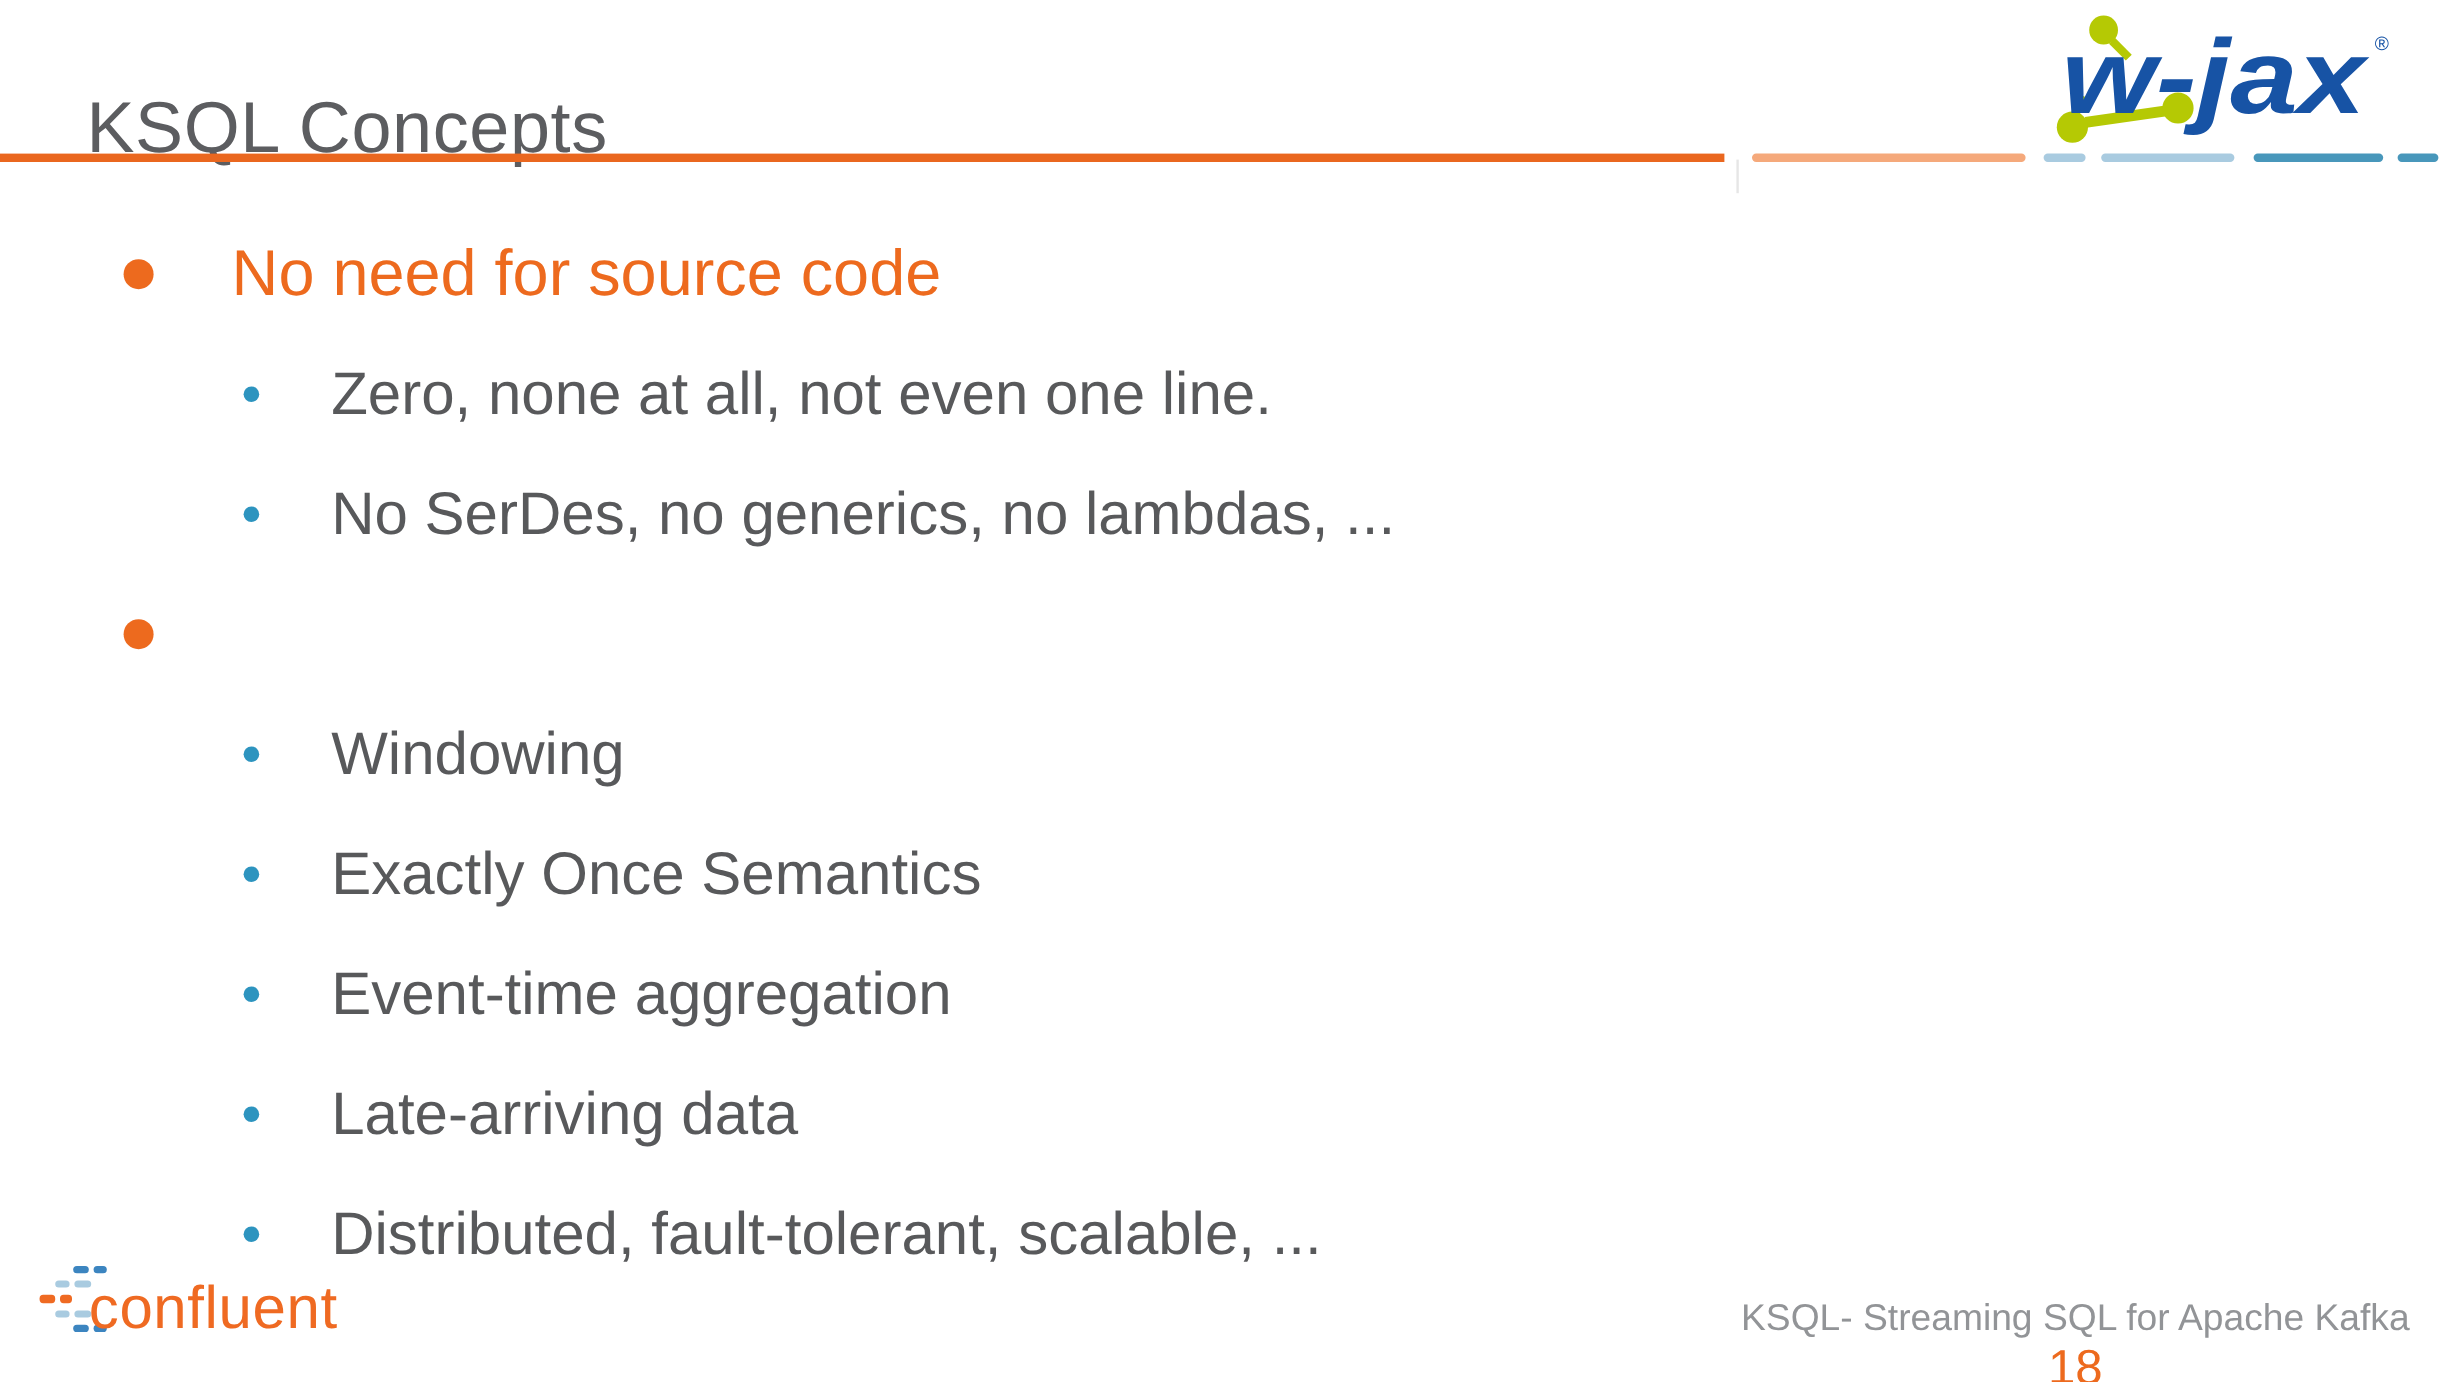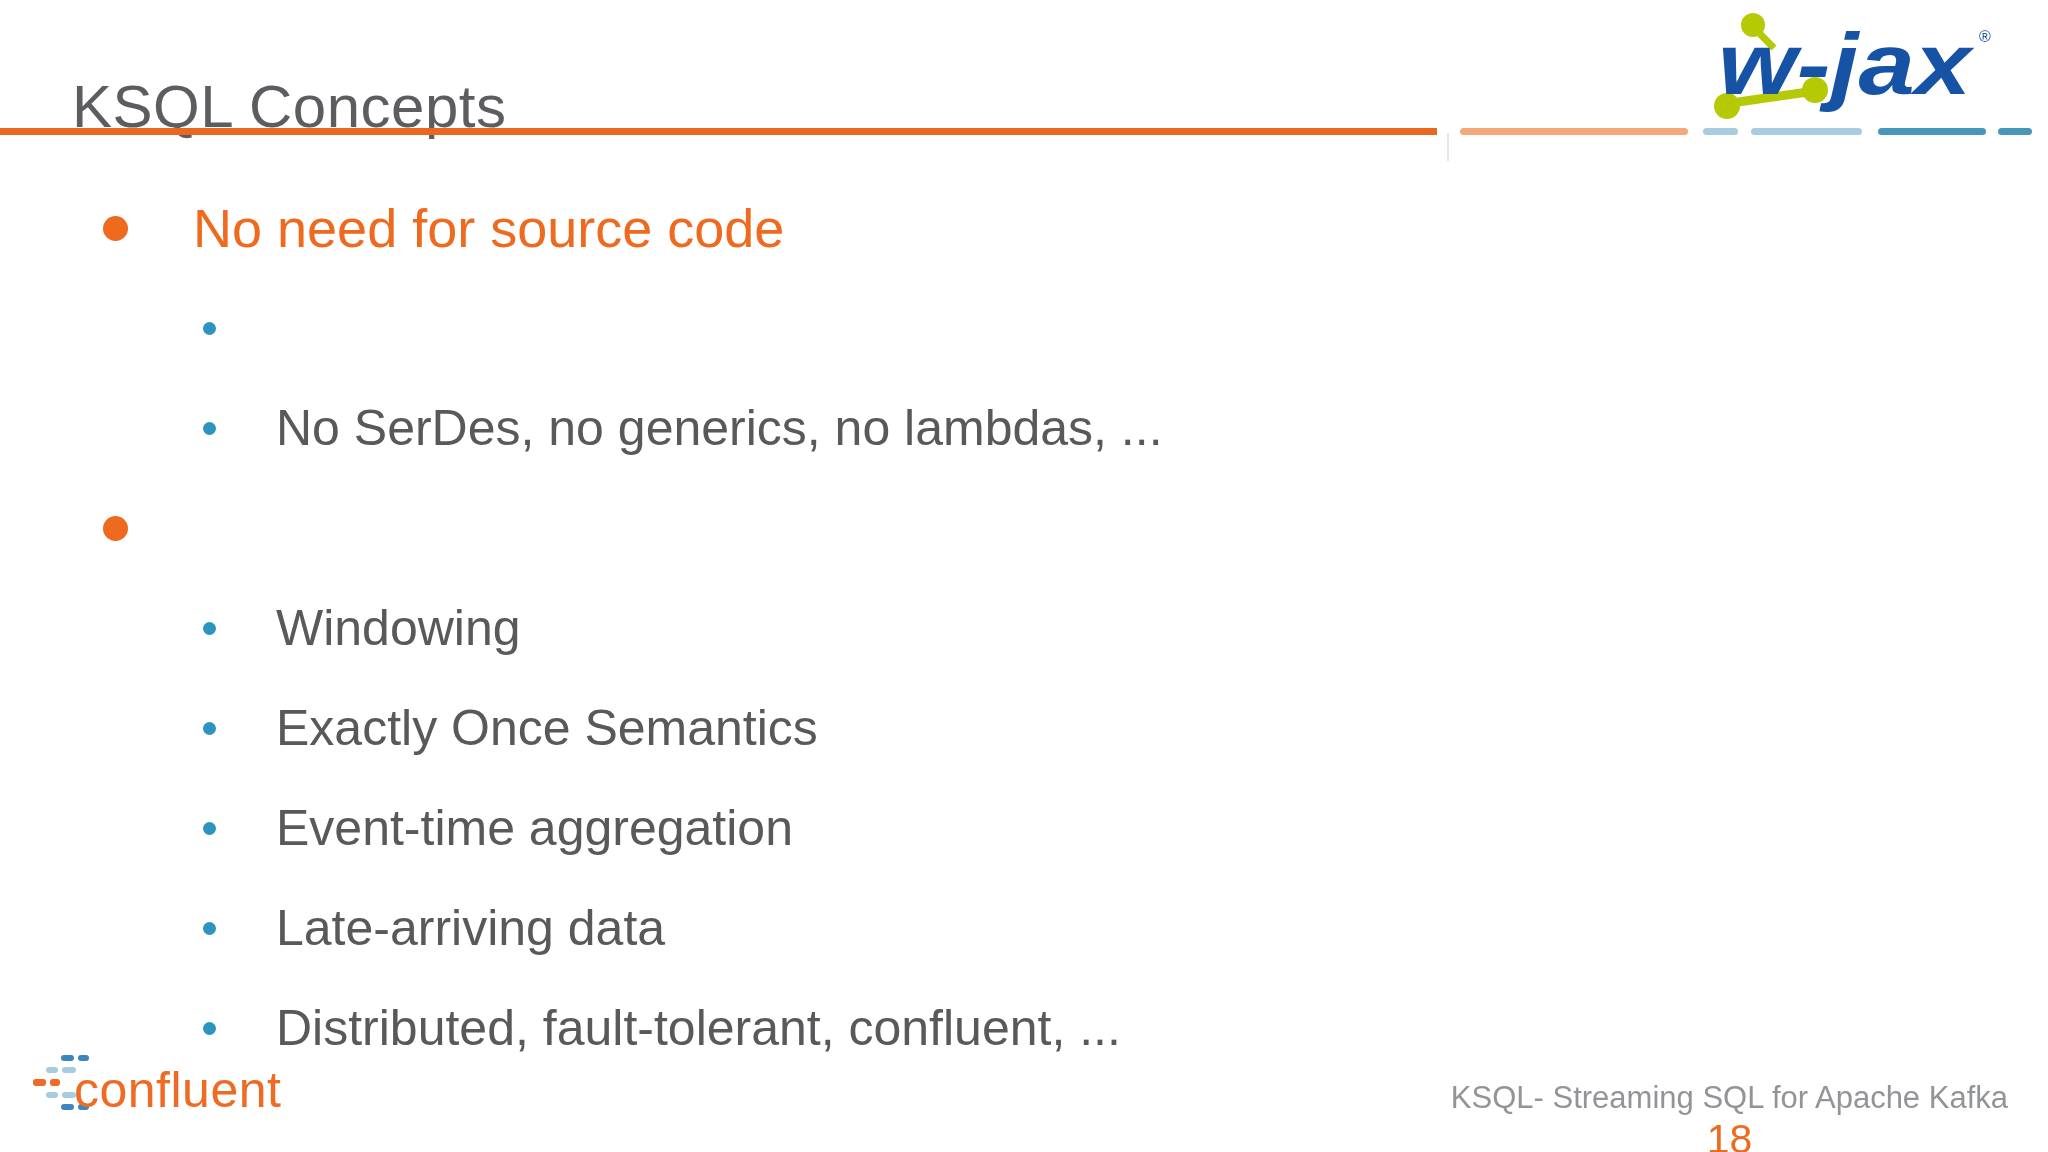--- a/index.html
+++ b/index.html
@@ -89,20 +89,21 @@
 <div class="rule rule-6 rounded"></div>
 <div class="vtick"></div>
 
 <div class="bullet-list">
   <div class="row l1">
     <span class="dot1"></span>
     <span>No need for source code</span>
   </div>
   <div class="row l2">
     <span class="dot2"></span>
+    <span>Zero, none at all, not even one line.</span>
   </div>
   <div class="row l2">
     <span class="dot2"></span>
     <span>No SerDes, no generics, no lambdas, ...</span>
   </div>
   <div class="row l1">
     <span class="dot1"></span>
   </div>
   <div class="row l2">
     <span class="dot2"></span>
@@ -115,21 +116,21 @@
   <div class="row l2">
     <span class="dot2"></span>
     <span>Event-time aggregation</span>
   </div>
   <div class="row l2">
     <span class="dot2"></span>
     <span>Late-arriving data</span>
   </div>
   <div class="row l2">
     <span class="dot2"></span>
-    <span>Distributed, fault-tolerant, confluent, ...</span>
+    <span>Distributed, fault-tolerant, scalable, ...</span>
   </div>
 </div>
 
 <div class="confluent-logo">
   <div class="cmark">
     <span class="cdash cd-b1"></span>
       <span class="cdash cd-b2"></span>
     <span class="cdash cd-l1"></span>
       <span class="cdash cd-l2"></span>
     <span class="cdash cd-o1"></span>

